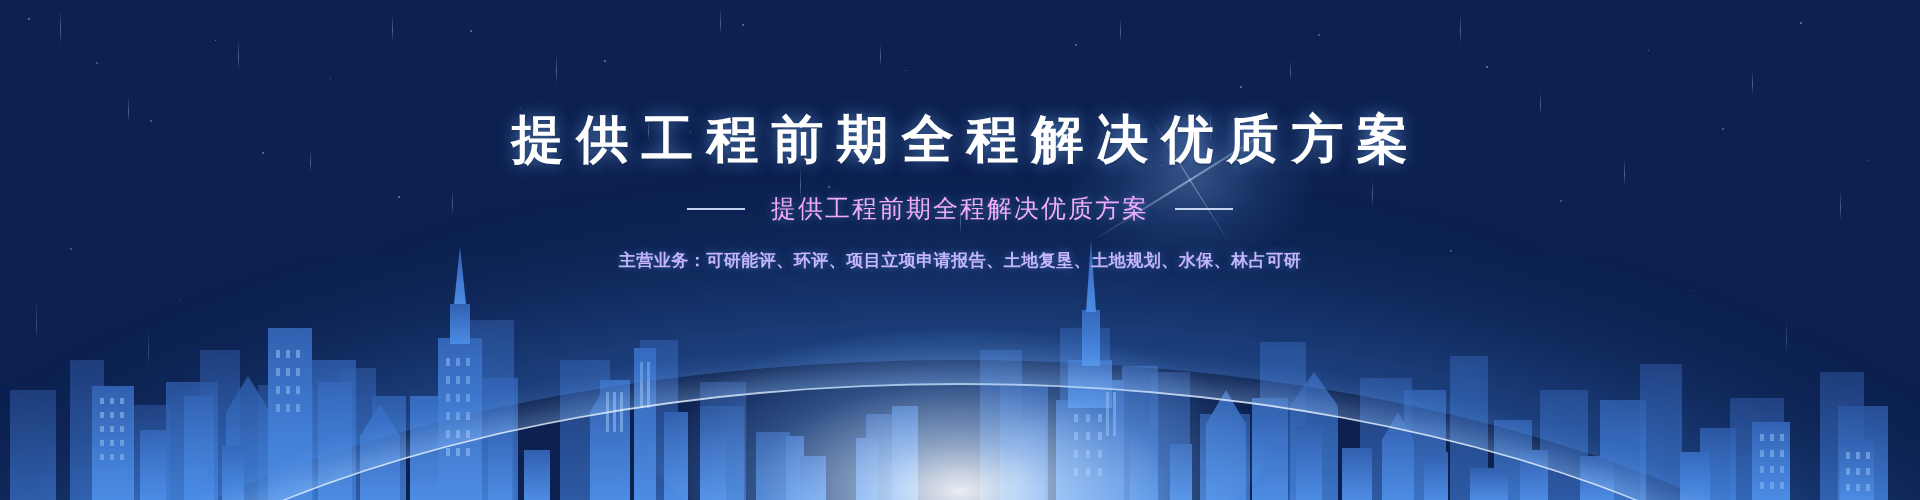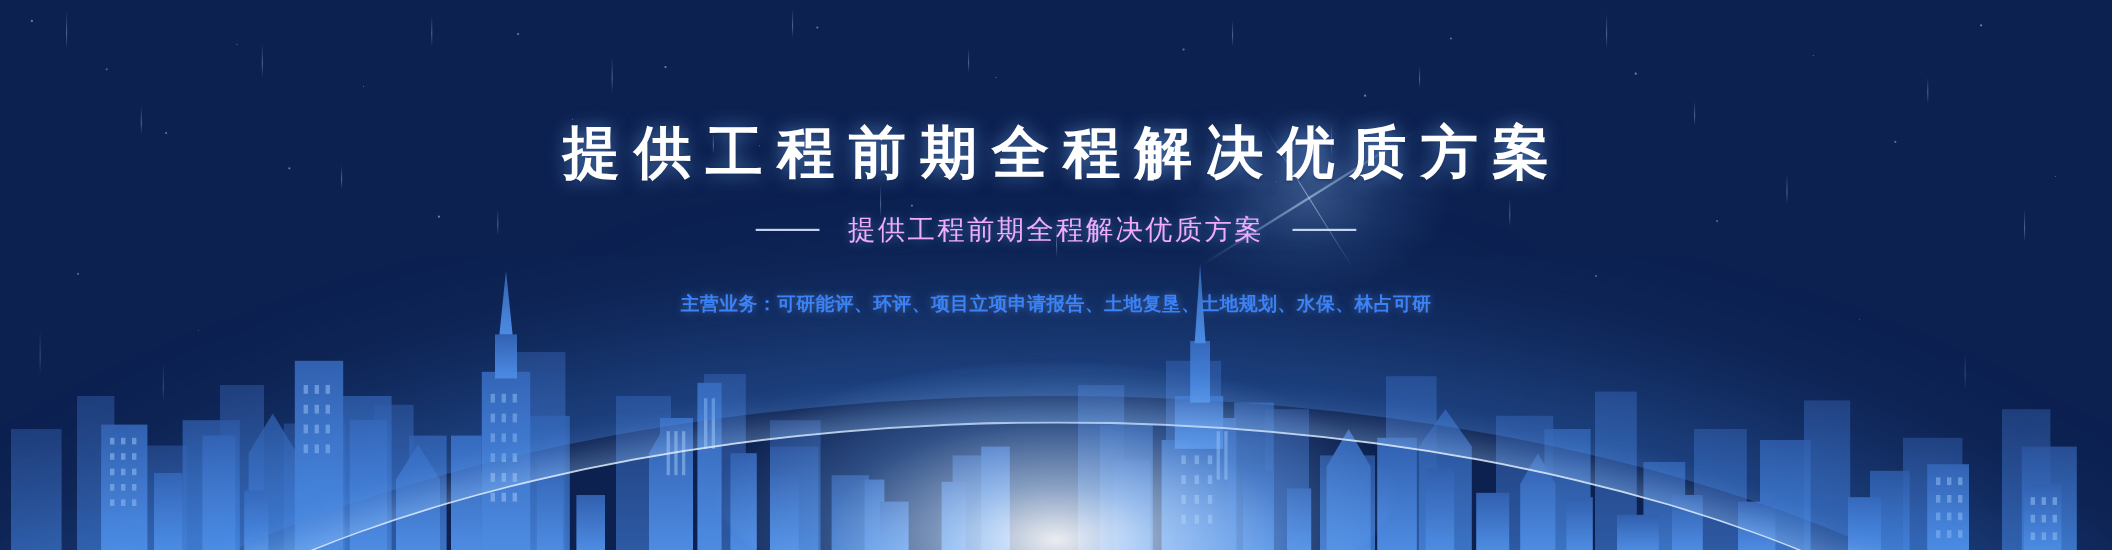--- a/index.html
+++ b/index.html
@@ -150,24 +150,24 @@
   }
   .subtitle {
     font-size: 25px;
     font-weight: 400;
     color: #f0abfc;
     letter-spacing: 2px;
     text-shadow: 0 0 10px rgba(130,185,255,.45);
   }
 
   .biz {
-    margin-top: 40px;
+    margin-top: 24px;
     font-size: 17px;
     font-weight: 700;
-    color: #3b82f6;
+    color: #c4b5fd;
     letter-spacing: .5px;
     white-space: nowrap;
     text-shadow: 0 0 8px rgba(120,175,255,.4);
   }
 </style>
 </head>
 <body>
 
 <div class="banner">
 

